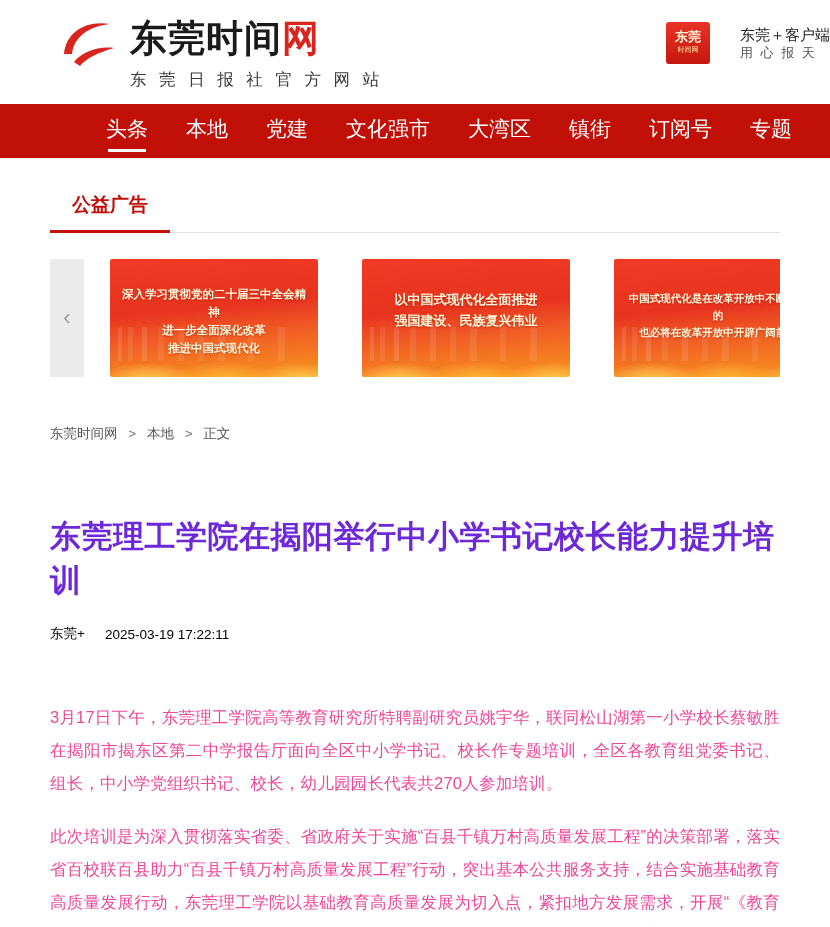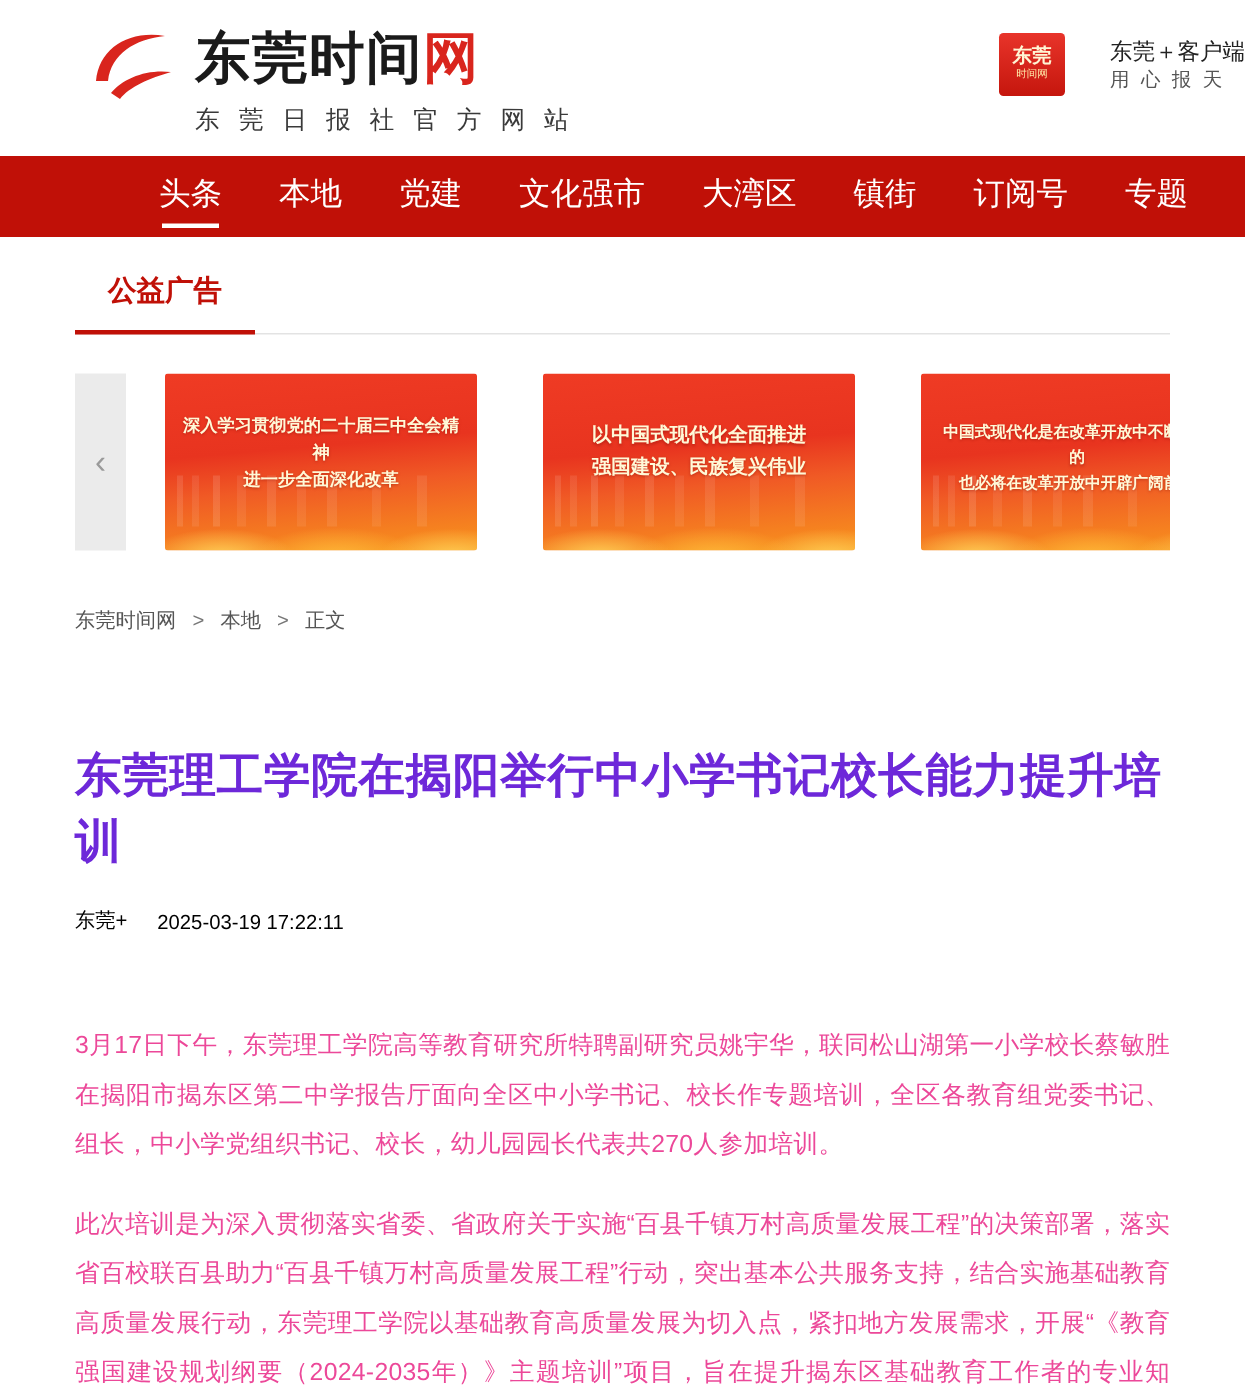--- a/index.html
+++ b/index.html
@@ -97,21 +97,21 @@
   .nav-item.active::after {
     content: "";
     position: absolute;
     left: 2px; right: 2px; bottom: -4px;
     height: 3px;
     background: #ffffff;
   }
 
   
   .ad-section {
-    padding: 8px 50px;
+    padding: 18px 50px;
     background: #fff;
   }
   .ad-tabs {
     border-bottom: 1px solid #e3e3e3;
     height: 57px;
     display: flex;
     align-items: center;
   }
   .ad-tab {
     font-size: 19px;
@@ -284,20 +284,21 @@
   </div>
   <div class="ad-carousel">
     <div class="carousel-arrow">‹</div>
     <div class="ad-items">
       <div class="ad-card one">
         <div class="hills"></div>
         <div class="bldgs"></div>
         <div class="txt">
           <div>深入学习贯彻党的二十届三中全会精神</div>
           <div>进一步全面深化改革</div>
+          <div>推进中国式现代化</div>
         </div>
       </div>
       <div class="ad-card two">
         <div class="hills"></div>
         <div class="bldgs"></div>
         <div class="txt">
           <div>以中国式现代化全面推进</div>
           <div>强国建设、民族复兴伟业</div>
         </div>
       </div>

